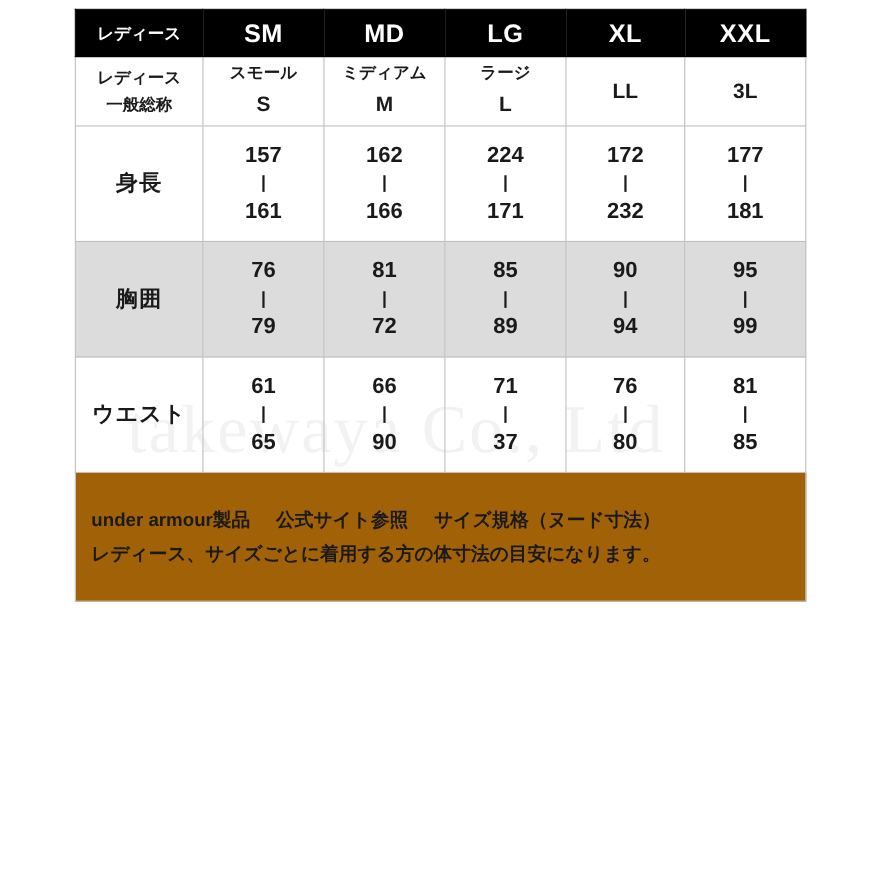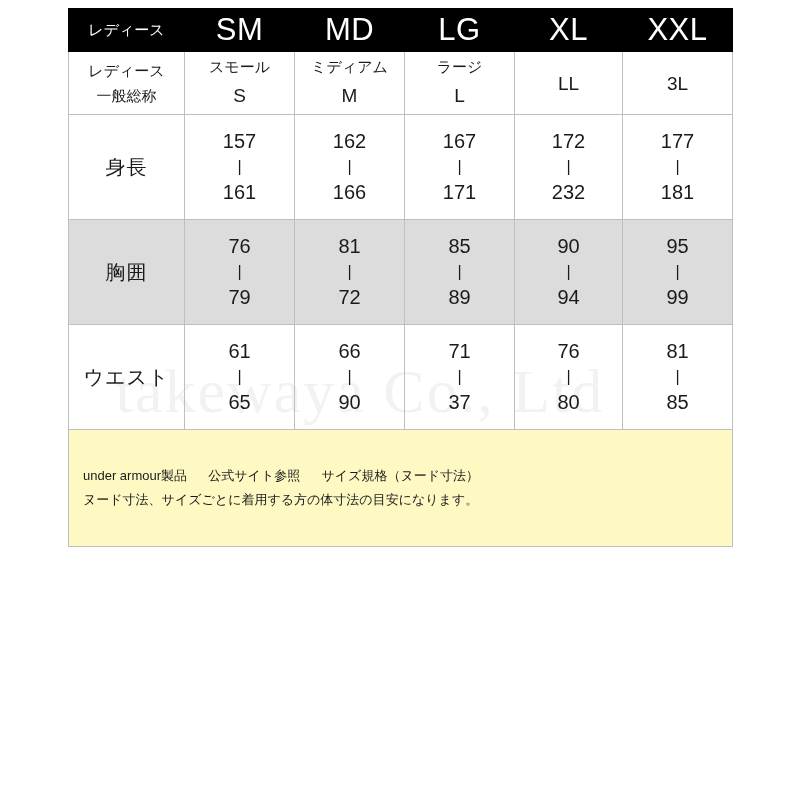--- a/index.html
+++ b/index.html
@@ -52,39 +52,39 @@
     border-collapse: collapse;
     width: 664px;
     table-layout: fixed;
   }
 
   table.size-table td,
   table.size-table th {
     border: 1px solid #bfbfbf;
     text-align: center;
     vertical-align: middle;
-    font-weight: normal;
+    font-weight: bold;
     padding: 0;
   }
 
   
   col.c0 { width: 116px; }
   col.c1 { width: 110px; }
   col.c2 { width: 110px; }
   col.c3 { width: 110px; }
   col.c4 { width: 108px; }
   col.c5 { width: 110px; }
 
   
   tr.head-row td {
     background: #000000;
     color: #ffffff;
     border: 1px solid #000000;
     height: 42px;
-    font-size: 31px;
+    font-size: 23px;
     letter-spacing: 0.5px;
   }
   tr.head-row td.head-label {
     font-size: 15px;
     letter-spacing: 0px;
   }
 
   
   tr.alias-row td {
     height: 62px;
@@ -127,23 +127,23 @@
     font-size: 16px;
     line-height: 1.2;
     padding: 2px 0;
   }
 
   
   tr.note-row td {
     height: 92px;
     text-align: left;
     padding: 12px 14px;
-    font-size: 13px;
+    font-size: 17px;
     line-height: 1.85;
-    background: #fef9c3;
+    background: #a16207;
   }
   .note-line { display: block; }
 
   .note-line .nl-spacer { display: inline-block; width: 14px; }
 </style>
 </head>
 <body>
 
 <div class="page">
 
@@ -200,21 +200,21 @@
             <span class="rng">157</span>
             <span class="dash">|</span>
             <span class="rng">161</span>
           </td>
           <td class="val">
             <span class="rng">162</span>
             <span class="dash">|</span>
             <span class="rng">166</span>
           </td>
           <td class="val">
-            <span class="rng">167</span>
+            <span class="rng">224</span>
             <span class="dash">|</span>
             <span class="rng">171</span>
           </td>
           <td class="val">
             <span class="rng">172</span>
             <span class="dash">|</span>
             <span class="rng">232</span>
           </td>
           <td class="val">
             <span class="rng">177</span>
@@ -283,19 +283,19 @@
 
         <tr class="note-row">
           <td colspan="6">
             <span class="note-line">
               <span>under armour製品</span>
               <span class="nl-spacer"></span>
               <span>公式サイト参照</span>
               <span class="nl-spacer"></span>
               <span>サイズ規格（ヌード寸法）</span>
             </span>
-            <span class="note-line">ヌード寸法、サイズごとに着用する方の体寸法の目安になります。</span>
+            <span class="note-line">レディース、サイズごとに着用する方の体寸法の目安になります。</span>
           </td>
         </tr>
       </tbody>
     </table>
   </div>
 </div>
 
 </body></html>

